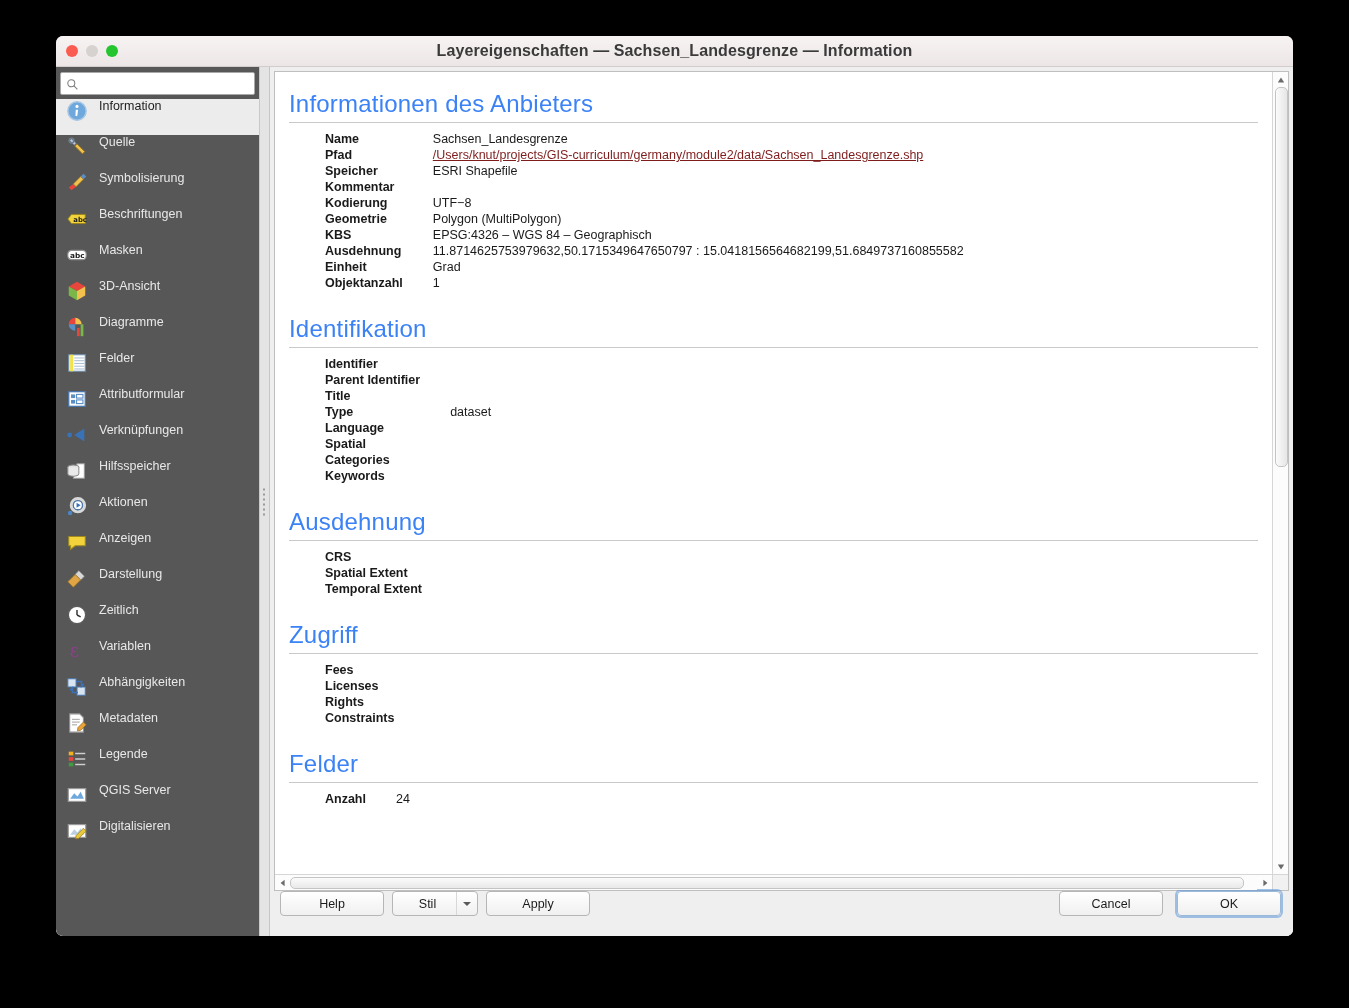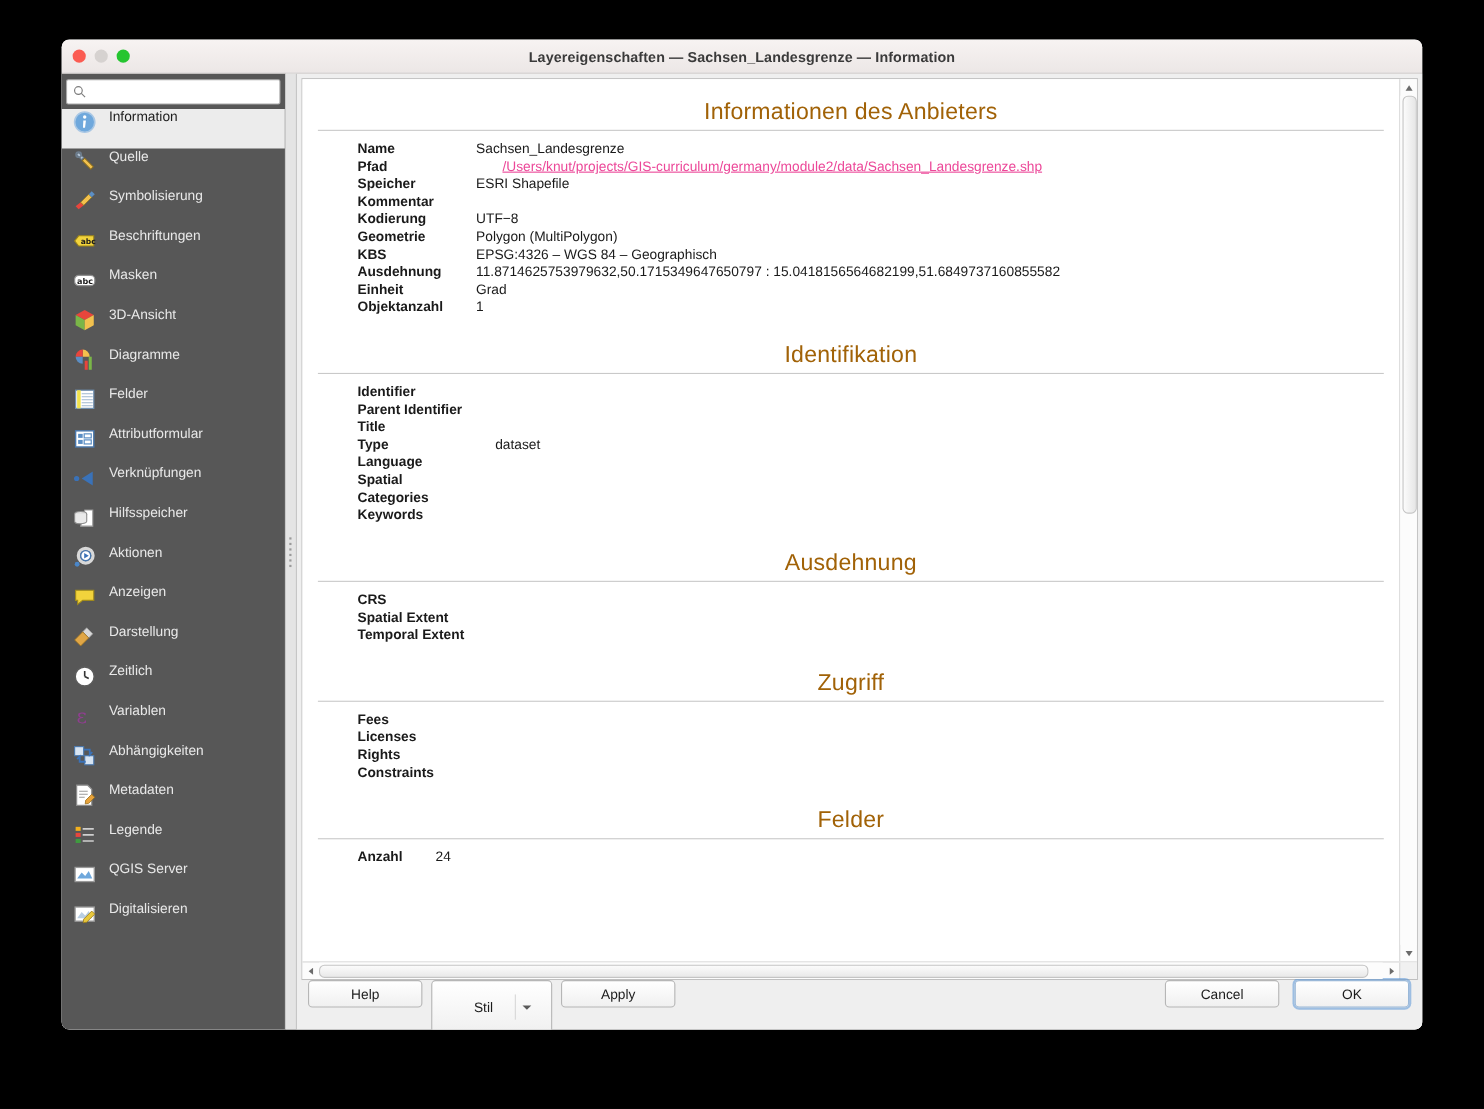--- a/index.html
+++ b/index.html
@@ -28,21 +28,21 @@
     position: relative;
     display: flex; align-items: center;
   }
   .lights { position: absolute; left: 10px; top: 9px; display: flex; gap: 8px; }
   .light { width: 12px; height: 12px; border-radius: 50%; }
   .light.red { background: #fb5c52; }
   .light.yellow { background: #d6d2d0; }
   .light.green { background: #25c530; }
   .title {
     width: 100%; text-align: center;
-    font-size: 13px; font-weight: bold; color: #3a3a3a;
+    font-size: 16px; font-weight: bold; color: #3a3a3a;
     letter-spacing: 0.1px;
   }
 
   .body-area { flex: 1; display: flex; min-height: 0; background: #efefef; }
 
   
   .sidebar {
     width: 203px; min-width: 203px;
     background: #575757;
     display: flex; flex-direction: column;
@@ -94,29 +94,29 @@
     border: 1px solid #bfbfbf;
     display: flex; flex-direction: column;
   }
   .doc-row { flex: 1; display: flex; min-height: 0; }
   .doc {
     flex: 1; min-width: 0; overflow: hidden;
     padding: 8px 14px 0 14px;
     background: #fff;
   }
   .sect-title {
-    color: #a16207; font-size: 21px; font-weight: normal;
-    margin: 10px 0 4px 0; letter-spacing: .2px; text-align: center;
+    color: #3b82f6; font-size: 24px; font-weight: normal;
+    margin: 10px 0 4px 0; letter-spacing: .2px;
   }
   .sect-rule { border-top: 1px solid #c9c9c9; margin: 0 0 8px 0; }
   table.kv { border-collapse: collapse; margin-left: 24px; }
   table.kv td { font-size: 12.5px; padding: 1px 12px; vertical-align: top; color: #1a1a1a; }
   table.kv td.k { font-weight: bold; padding-right: 18px; white-space: nowrap; }
   table.kv td.v { white-space: nowrap; }
-  td.v a { color: #ec4899; text-decoration: underline; margin-left: 24px; }
+  td.v a { color: #7f1d1d; text-decoration: underline; }
   .spacer-sm { height: 14px; }
 
   
   .vscroll {
     width: 15px; min-width: 15px; background: #fcfcfc;
     border-left: 1px solid #d6d6d6;
     display: flex; flex-direction: column; align-items: center;
   }
   .sb-arrow { width: 15px; height: 15px; display:flex; align-items:center; justify-content:center; flex:none; }
   .vtrack { flex: 1; width: 15px; position: relative; background: #fcfcfc; }
@@ -147,21 +147,21 @@
   .btn {
     height: 23px; min-width: 78px;
     background: linear-gradient(#ffffff,#f0f0f0);
     border: 1px solid #b6b6b6; border-radius: 4px;
     font-size: 12.5px; color: #1c1c1c;
     display: inline-flex; align-items: center; justify-content: center;
     padding: 0 12px; margin-right: 8px;
     font-family: "Liberation Sans", sans-serif;
     cursor: default;
   }
-  .btn.combo { padding: 12px; position: relative; width: 84px; justify-content: flex-start; }
+  .btn.combo { padding: 0; position: relative; width: 84px; justify-content: flex-start; }
   .btn.combo .combo-label { flex: 1; text-align: center; padding-left: 6px; }
   .btn.combo .combo-arrow {
     width: 20px; display: flex; align-items: center; justify-content: center;
     border-left: 1px solid #d8d8d8; height: 100%;
   }
   .bar-spacer { flex: 1; }
   .btn.primary {
     border: 1px solid #9ab8d8;
     box-shadow: 0 0 0 2px rgba(90,150,215,0.55);
     margin-right: 2px;

